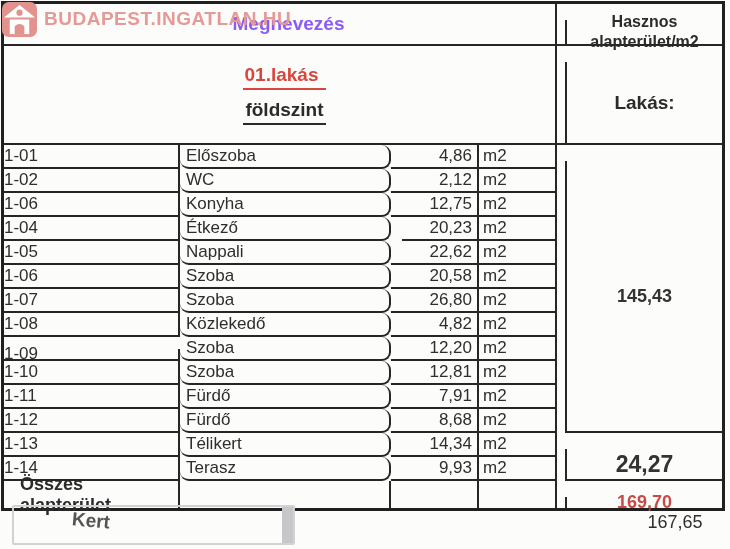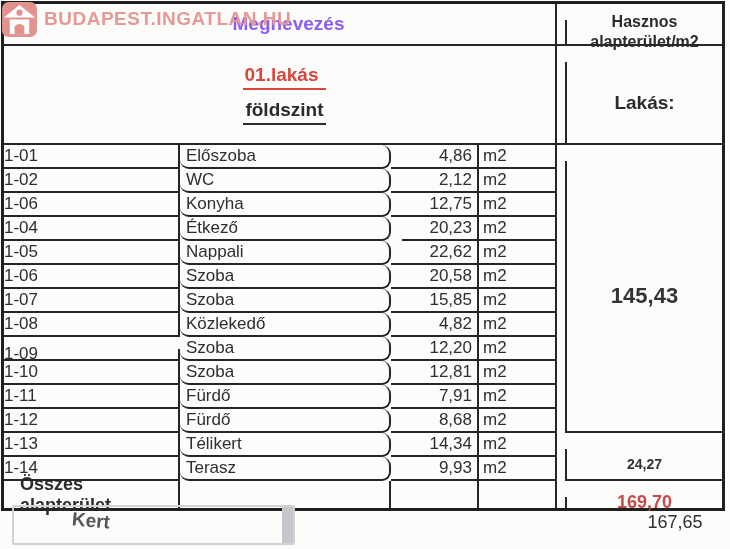--- a/index.html
+++ b/index.html
@@ -45,23 +45,23 @@
                border-bottom: 2px solid; padding: 0 8px 2px 2px; }
   .floor     { font-weight: bold; font-size: 19px; color: #2b2b2b;
                border-bottom: 2px solid #2b2b2b; padding: 0 2px 2px 2px; }
 
   .cd1 { grid-column: 1; padding-left: 0; }
   .cd2 { grid-column: 2; padding-left: 6px; border-radius: 9px; }
   .cd3 { grid-column: 3; justify-content: flex-end; padding-right: 5px; }
   .cd4 { grid-column: 4; padding-left: 4px; }
 
   .merge-apt  { grid-area: 3/6/15/7; justify-content: center;
-                font-weight: bold; font-size: 22px; color: #333; }
+                font-weight: bold; font-size: 18px; color: #333; }
   .merge-terr { grid-area: 15/6/17/7; justify-content: center;
-                font-weight: bold; font-size: 14px; color: #333; }
+                font-weight: bold; font-size: 23px; color: #333; }
 
   .f1 { grid-area: 17/1/18/2; font-weight: bold; font-size: 18px; padding-left: 16px; color:#2b2b2b; }
   .f2 { grid-area: 17/2/18/3; }
   .f3 { grid-area: 17/3/18/4; }
   .f4 { grid-area: 17/4/18/5; }
   .f-right { grid-area: 17/6/18/7; justify-content: center;
              font-weight: bold; font-size: 18px; }
 
   
   .wm-box {
@@ -147,21 +147,21 @@
     <div class="c cd3 br bb" style="grid-row: 7;">22,62</div>
     <div class="c cd4 br bb" style="grid-row: 7;">m2</div>
 
     <div class="c cd1 br bb" style="grid-row: 8;">1-06</div>
     <div class="c cd2 br bb" style="grid-row: 8;">Szoba</div>
     <div class="c cd3 br bb" style="grid-row: 8;">20,58</div>
     <div class="c cd4 br bb" style="grid-row: 8;">m2</div>
 
     <div class="c cd1 br bb" style="grid-row: 9;">1-07</div>
     <div class="c cd2 br bb" style="grid-row: 9;">Szoba</div>
-    <div class="c cd3 br bb" style="grid-row: 9;">15,85</div>
+    <div class="c cd3 br bb" style="grid-row: 9;">26,80</div>
     <div class="c cd4 br bb" style="grid-row: 9;">m2</div>
 
     <div class="c cd1 br bb" style="grid-row: 10;">1-08</div>
     <div class="c cd2 br bb" style="grid-row: 10;">Közlekedő</div>
     <div class="c cd3 br bb" style="grid-row: 10;">4,82</div>
     <div class="c cd4 br bb" style="grid-row: 10;">m2</div>
 
     <div class="c cd1 br bb" style="grid-row: 11; margin-top: 12px;">1-09</div>
     <div class="c cd2 br bb" style="grid-row: 11;">Szoba</div>
     <div class="c cd3 br bb" style="grid-row: 11;">12,20</div>

